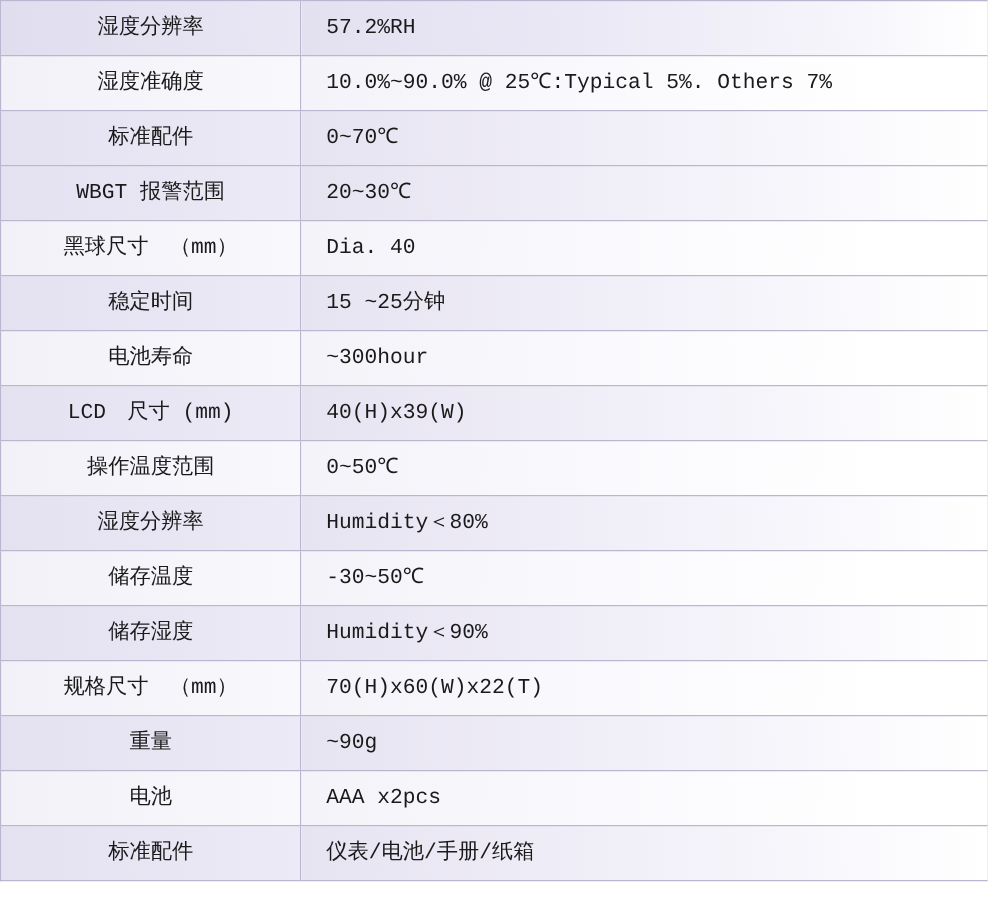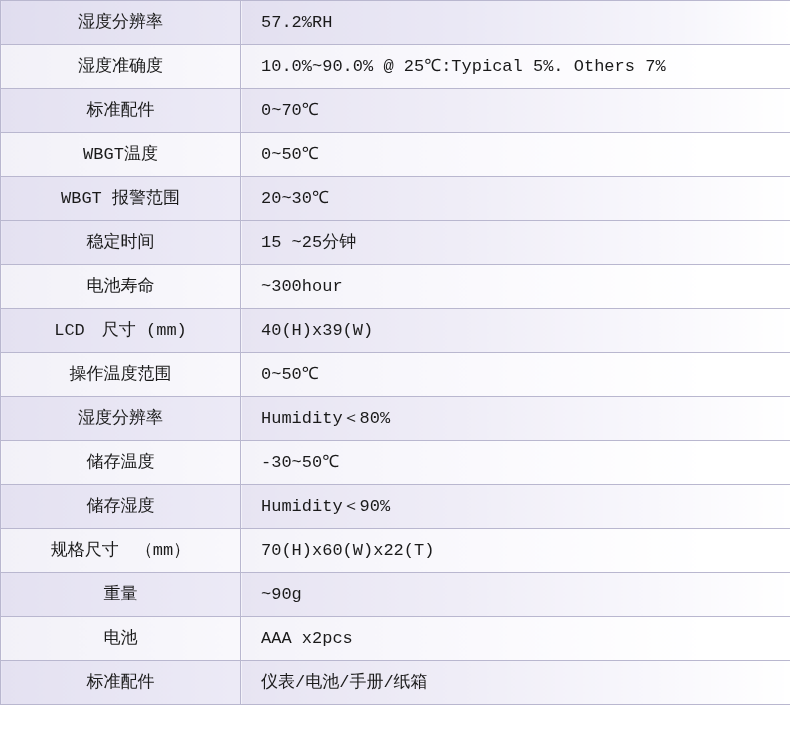--- a/index.html
+++ b/index.html
@@ -77,27 +77,27 @@
         <td class="value">57.2%RH</td>
       </tr>
       <tr class="shade-b">
         <td class="label">湿度准确度</td>
         <td class="value nowrap-small">10.0%~90.0% @ 25℃:Typical 5%. Others 7%</td>
       </tr>
       <tr class="shade-a">
         <td class="label">标准配件</td>
         <td class="value">0~70℃</td>
       </tr>
-      <tr class="shade-b">
-        <td class="label">WBGT温度</td>
-        <td class="value">0~50℃</td>
-      </tr>
       <tr class="shade-a">
         <td class="label">WBGT 报警范围</td>
         <td class="value">20~30℃</td>
+      </tr>
+      <tr class="shade-b">
+        <td class="label">黑球尺寸　（mm）</td>
+        <td class="value">Dia. 40</td>
       </tr>
       <tr class="shade-a">
         <td class="label">稳定时间</td>
         <td class="value">15 ~25分钟</td>
       </tr>
       <tr class="shade-b">
         <td class="label">电池寿命</td>
         <td class="value">~300hour</td>
       </tr>
       <tr class="shade-a">

